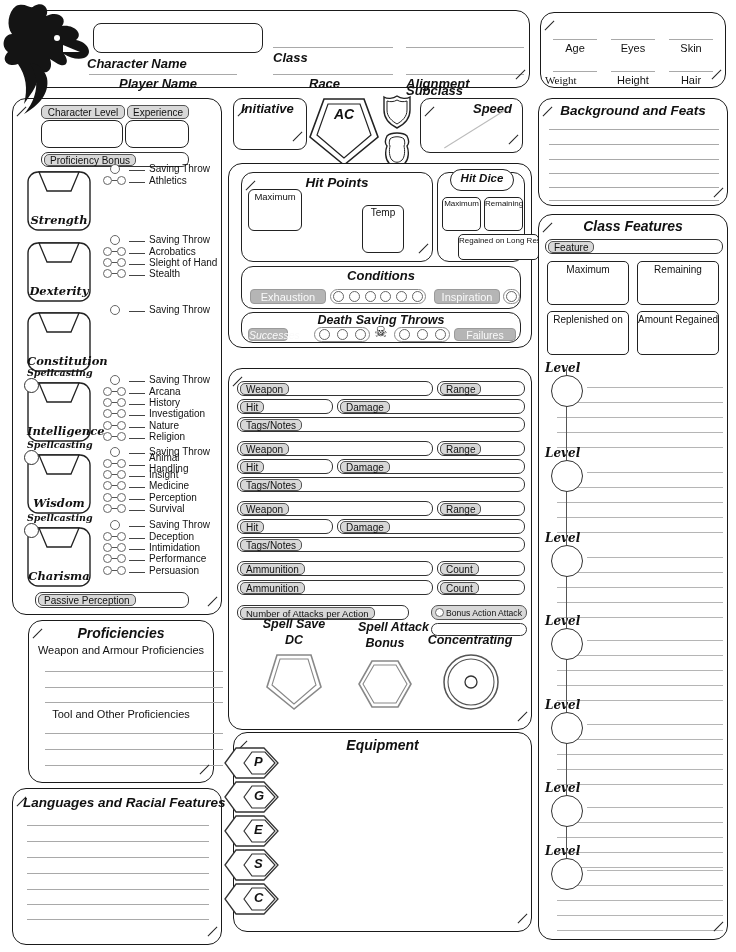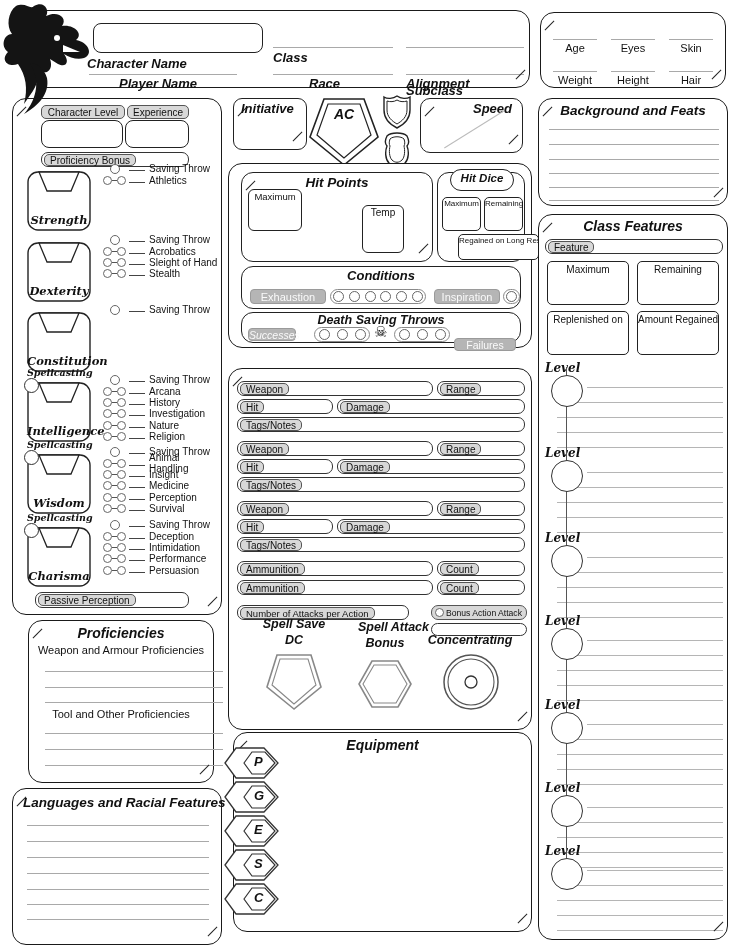--- a/index.html
+++ b/index.html
@@ -68,21 +68,21 @@
   </div>
 
   <div class="panel deco" style="left:540px;top:12px;width:186px;height:76px;">
     <div class="wline" style="left:12px;top:26px;width:44px;"></div>
     <span class="lbl" style="left:12px;top:29px;width:44px;text-align:center;font-size:11px;">Age</span>
     <div class="wline" style="left:70px;top:26px;width:44px;"></div>
     <span class="lbl" style="left:70px;top:29px;width:44px;text-align:center;font-size:11px;">Eyes</span>
     <div class="wline" style="left:128px;top:26px;width:44px;"></div>
     <span class="lbl" style="left:128px;top:29px;width:44px;text-align:center;font-size:11px;">Skin</span>
     <div class="wline" style="left:12px;top:58px;width:44px;"></div>
-    <span class="lbl" style="left:12px;top:61px;width:44px;text-align:center;font-size:11px;">Weight</span>
+    <span class="lbl" style="left:4px;top:61px;width:44px;font-size:11px;font-family:Liberation Serif, serif;">Weight</span>
     <div class="wline" style="left:70px;top:58px;width:44px;"></div>
     <span class="lbl" style="left:70px;top:61px;width:44px;text-align:center;font-size:11px;">Height</span>
     <div class="wline" style="left:128px;top:58px;width:44px;"></div>
     <span class="lbl" style="left:128px;top:61px;width:44px;text-align:center;font-size:11px;">Hair</span>
   </div>
 
   <div class="panel deco" style="left:12px;top:98px;width:210px;height:517px;">
     <span class="pill2" style="left:28px;top:6px;width:84px;height:14px;">Character Level</span>
     <span class="pill2" style="left:114px;top:6px;width:62px;height:14px;">Experience</span>
     <div class="box" style="left:28px;top:21px;width:82px;height:28px;"></div>
@@ -447,33 +447,33 @@
           <i class="crc" style="width:11px;height:11px;"></i>
       </div>
       <span class="gpill" style="left:192px;top:22px;width:66px;height:15px;font-size:11px;line-height:14px;">Inspiration</span>
       <div class="crcbox" style="left:261px;top:22px;width:17px;height:15px;">
         <i class="crc" style="width:11px;height:11px;"></i>
       </div>
     </div>
 
     <div class="box" style="left:12px;top:148px;width:280px;height:31px;border-radius:12px;">
       <span class="lbl script" style="left:0;right:0;top:0px;text-align:center;font-size:12.5px;">Death Saving Throws</span>
-      <span class="gpill" style="left:6px;top:15px;width:48px;height:13px;font-size:10.5px;line-height:12px;font-style:italic;">Successes</span>
+      <span class="gpill" style="left:6px;top:15px;width:40px;height:13px;font-size:10.5px;line-height:12px;font-style:italic;">Successes</span>
       <div class="crcbox" style="left:72px;top:14px;width:56px;height:15px;">
         <i class="crc" style="width:11px;height:11px;"></i>
           <i class="crc" style="width:11px;height:11px;"></i>
           <i class="crc" style="width:11px;height:11px;"></i>
       </div>
       <span class="lbl" style="left:132px;top:10px;font-size:15px;color:#111;">☠</span>
       <div class="crcbox" style="left:152px;top:14px;width:56px;height:15px;">
         <i class="crc" style="width:11px;height:11px;"></i>
           <i class="crc" style="width:11px;height:11px;"></i>
           <i class="crc" style="width:11px;height:11px;"></i>
       </div>
-      <span class="gpill" style="left:212px;top:25px;width:62px;height:13px;font-size:10.5px;line-height:12px;">Failures</span>
+      <span class="gpill" style="left:212px;top:15px;width:62px;height:13px;font-size:10.5px;line-height:12px;">Failures</span>
     </div>
   </div>
 
   <div class="panel deco" style="left:228px;top:368px;width:304px;height:362px;">
 
     <div class="field" style="left:8px;top:12px;width:196px;height:15px;">
         <span class="pill">Weapon</span>
       </div>
     <div class="field" style="left:208px;top:12px;width:88px;height:15px;">
         <span class="pill">Range</span>

